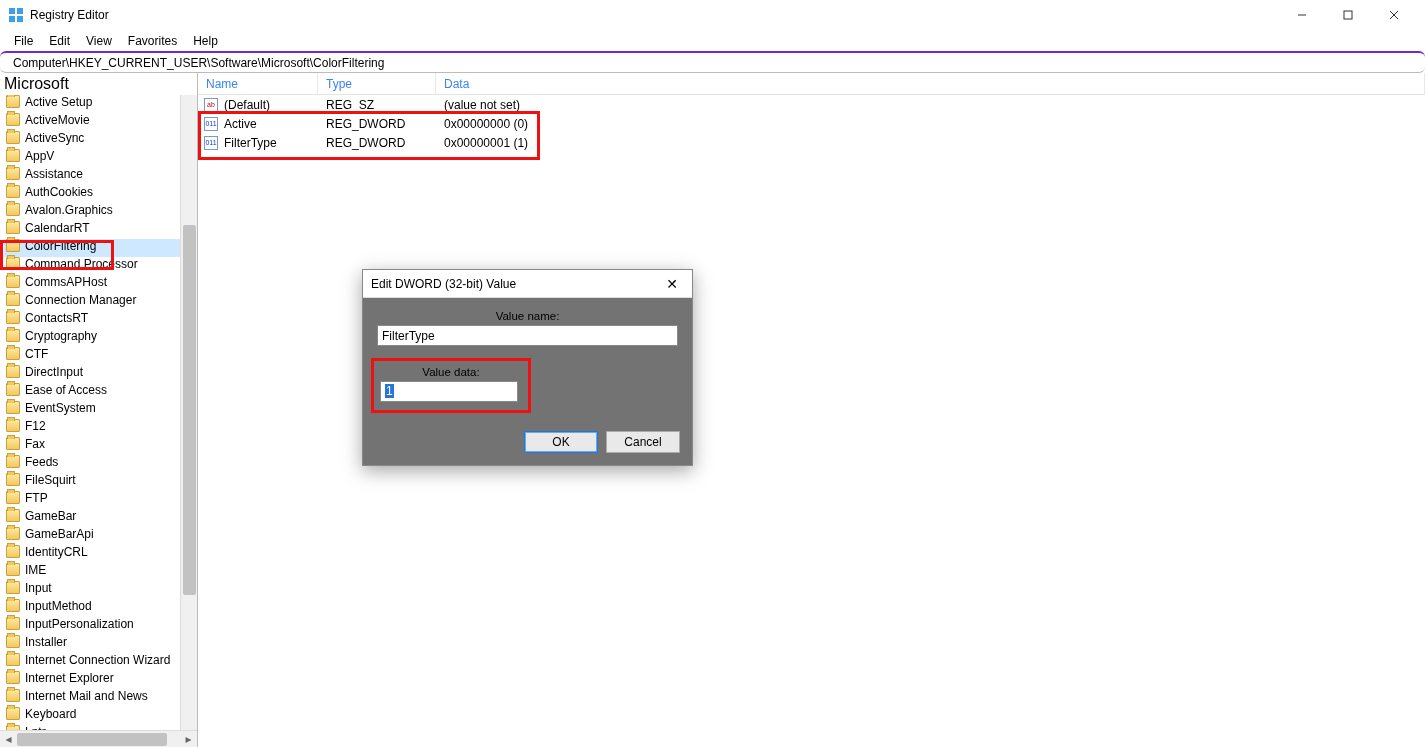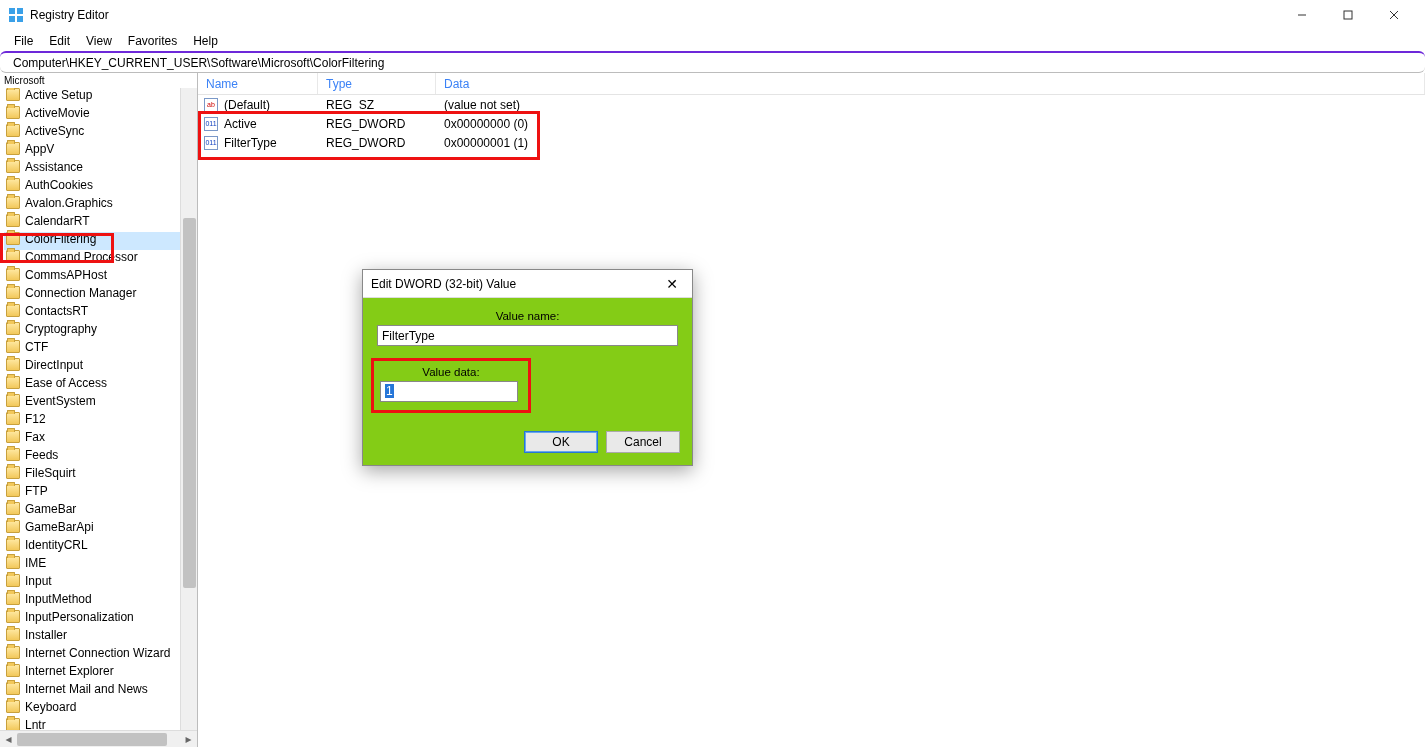--- a/index.html
+++ b/index.html
@@ -43,21 +43,21 @@
   
   .tree-panel {
     width:198px;
     border-right:1px solid #bcbcbc;
     position:relative;
     display:flex;
     flex-direction:column;
   }
   .tree-header {
     padding:2px 4px;
-    font-size:10px;
+    font-size:16px;
   }
   .tree-scroll {
     flex:1;
     overflow:hidden;
     position:relative;
   }
   .tree-list { padding-left:4px; }
   .tree-item {
     display:flex; height:18px; padding-left:2px;
     white-space:nowrap;
@@ -101,21 +101,21 @@
     width:14px;height:14px;border:1px solid #7a98c8;background:#fff;margin-right:6px;
     display:inline-flex;align-items:center;justify-content:center;font-size:7px;color:#c00;flex-shrink:0;
   }
   .reg-dw-icon{color:#1040c0;}
   .red-box-list{position:absolute;left:0;top:-3px;width:342px;height:49px;border:3px solid #e11;pointer-events:none;}
   
   .dialog {
     position:absolute;
     left:362px; top:196px;
     width:331px;
-    background:#84cc16;
+    background:#737373;
     border:1px solid #888;
     box-shadow:0 5px 18px rgba(0,0,0,.35);
     z-index:50;
   }
   .dlg-titlebar{height:28px;background:#fff;display:flex;align-items:center;padding:0 8px;border-bottom:1px solid #ddd;}
   .dlg-title{font-size:12px;}
   .dlg-close{margin-left:auto;font-size:14px;padding:2px 6px;cursor:default;}
   .dlg-body{padding:12px 14px 10px;}
   .dlg-label{font-size:11.5px;margin-bottom:3px;text-align:center;}
   .dlg-input{width:100%;height:21px;border:1px solid #888;background:#fff;padding:2px 4px;font-size:12px;}

